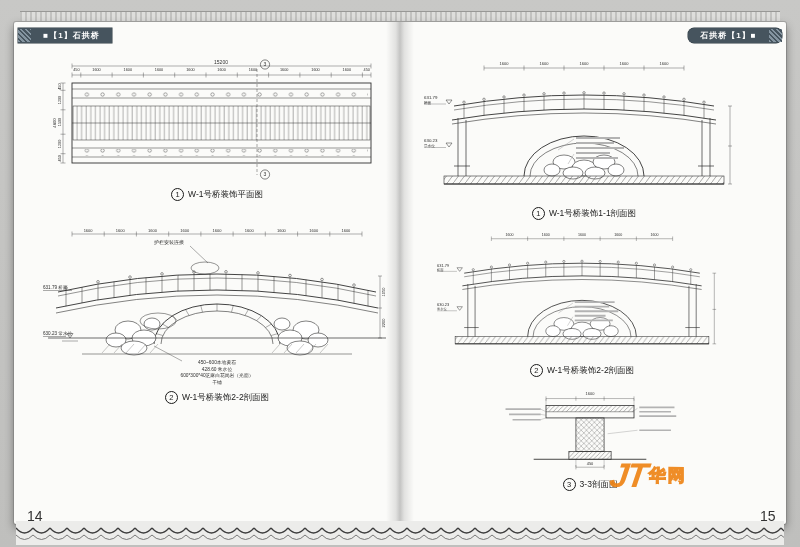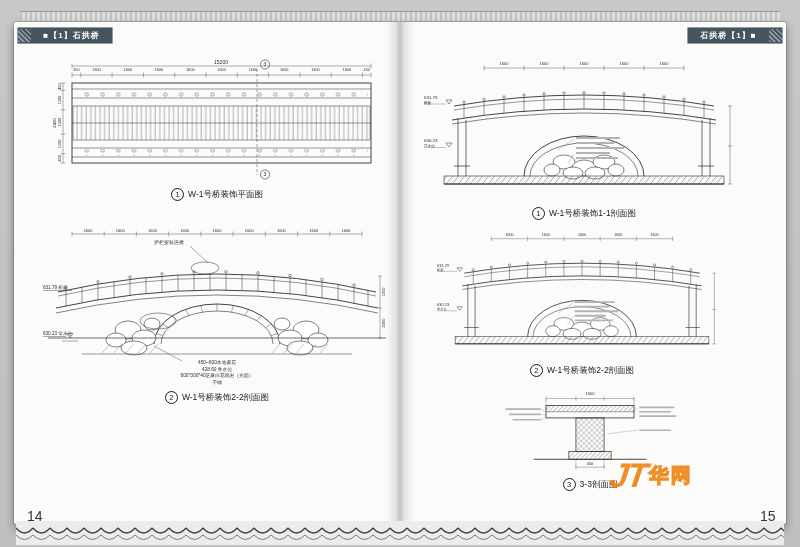--- a/index.html
+++ b/index.html
@@ -7,32 +7,32 @@
   .scan{position:relative;width:800px;height:547px;background:linear-gradient(180deg,#c8c8c6 0%,#bfbfbd 100%);overflow:hidden;}
   .spread{position:absolute;left:14px;top:22px;width:772px;height:502px;background:#fbfbf9;border-radius:2px;box-shadow:0 4px 10px rgba(0,0,0,.42),0 0 0 1px #a9a9a7;}
   .spine{position:absolute;left:386px;top:22px;width:28px;height:502px;pointer-events:none;
          background:linear-gradient(90deg,rgba(0,0,0,0) 0%,rgba(0,0,0,.10) 35%,rgba(0,0,0,.22) 50%,rgba(0,0,0,.10) 65%,rgba(0,0,0,0) 100%);}
   .top-edge{position:absolute;left:20px;top:11px;width:760px;height:10px;border-top:1px solid #989896;
             background:repeating-linear-gradient(90deg,#c2c2c0 0 2px,#dededc 2px 5px);}
   .bottom-edge{position:absolute;left:16px;top:521px;width:768px;height:24px;background:#ececea;}
   .hdr{position:absolute;top:28px;height:15px;display:flex;background:#46545e;color:#ffffff;
        font-size:8px;font-weight:bold;align-items:center;box-shadow:0 0 0 .5px #2e3a42;}
   .hdr-left{left:18px;width:94px;}
-  .hdr-right{left:688px;width:94px;}
+  .hdr-right{left:688px;width:94px;border-radius:6px;}
   .hdr .pat{width:13px;height:13px;background:repeating-linear-gradient(45deg,#8494a0 0 1.5px,#46545e 1.5px 3.5px);}
   .hdr .txt{flex:1;text-align:center;letter-spacing:1px;white-space:nowrap;}
   .dwg{position:absolute;}
   .cap{position:absolute;display:flex;align-items:center;justify-content:center;gap:4px;font-size:8.5px;color:#1a1a1a;white-space:nowrap;}
   .cap .num{width:11px;height:11px;border:1px solid #1a1a1a;border-radius:50%;font-size:7.5px;line-height:11px;text-align:center;flex:0 0 auto;}
   .pageno{position:absolute;top:508px;font-size:14px;color:#333;}
   .pageno-left{left:27px;}
   .pageno-right{left:760px;text-align:right;}
   .wm{position:absolute;left:610px;top:458px;display:flex;align-items:center;gap:3px;opacity:.92;}
   .wm-jt{font-style:italic;font-weight:900;font-size:34px;color:#ee8416;letter-spacing:-2px;transform:skewX(-8deg);line-height:1;}
-  .wm-cn{font-weight:900;font-size:20px;color:#fbead6;-webkit-text-stroke:1.3px #ee8416;letter-spacing:2px;line-height:1;}
+  .wm-cn{font-weight:900;font-size:17px;color:#fbead6;-webkit-text-stroke:1.3px #ee8416;letter-spacing:2px;line-height:1;}
   svg text{fill:#2e2e2e;stroke:none;}
 </style>
 </head>
 <body>
 
 <div class="scan">
 
   <div class="top-edge"></div>
   <div class="spread"></div>
   <div class="spine"></div>

